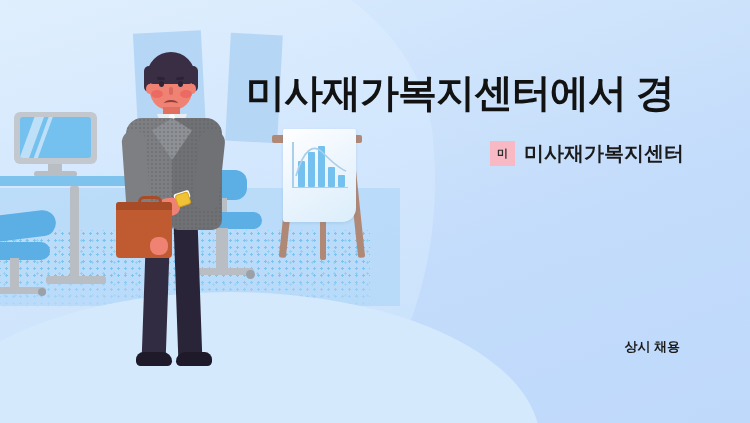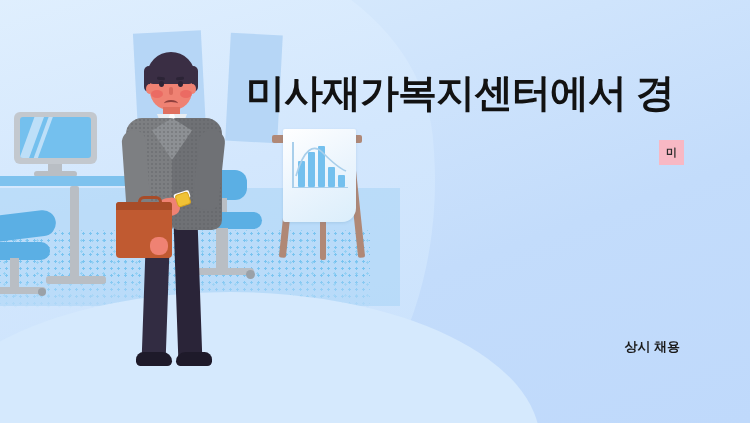--- a/index.html
+++ b/index.html
@@ -245,16 +245,17 @@
     <div class="case-handle"></div>
     <div class="case"></div>
     <div class="case-top"></div>
     <div class="hand-l"></div>
   </div>
 
   <div class="title">미사재가복지센터에서 경</div>
 
   <div class="brandrow">
     <div class="brand-badge">미</div>
+    <div class="brand-name">미사재가복지센터</div>
   </div>
 
   <div class="footnote">상시 채용</div>
 </div>
 
 </body></html>

